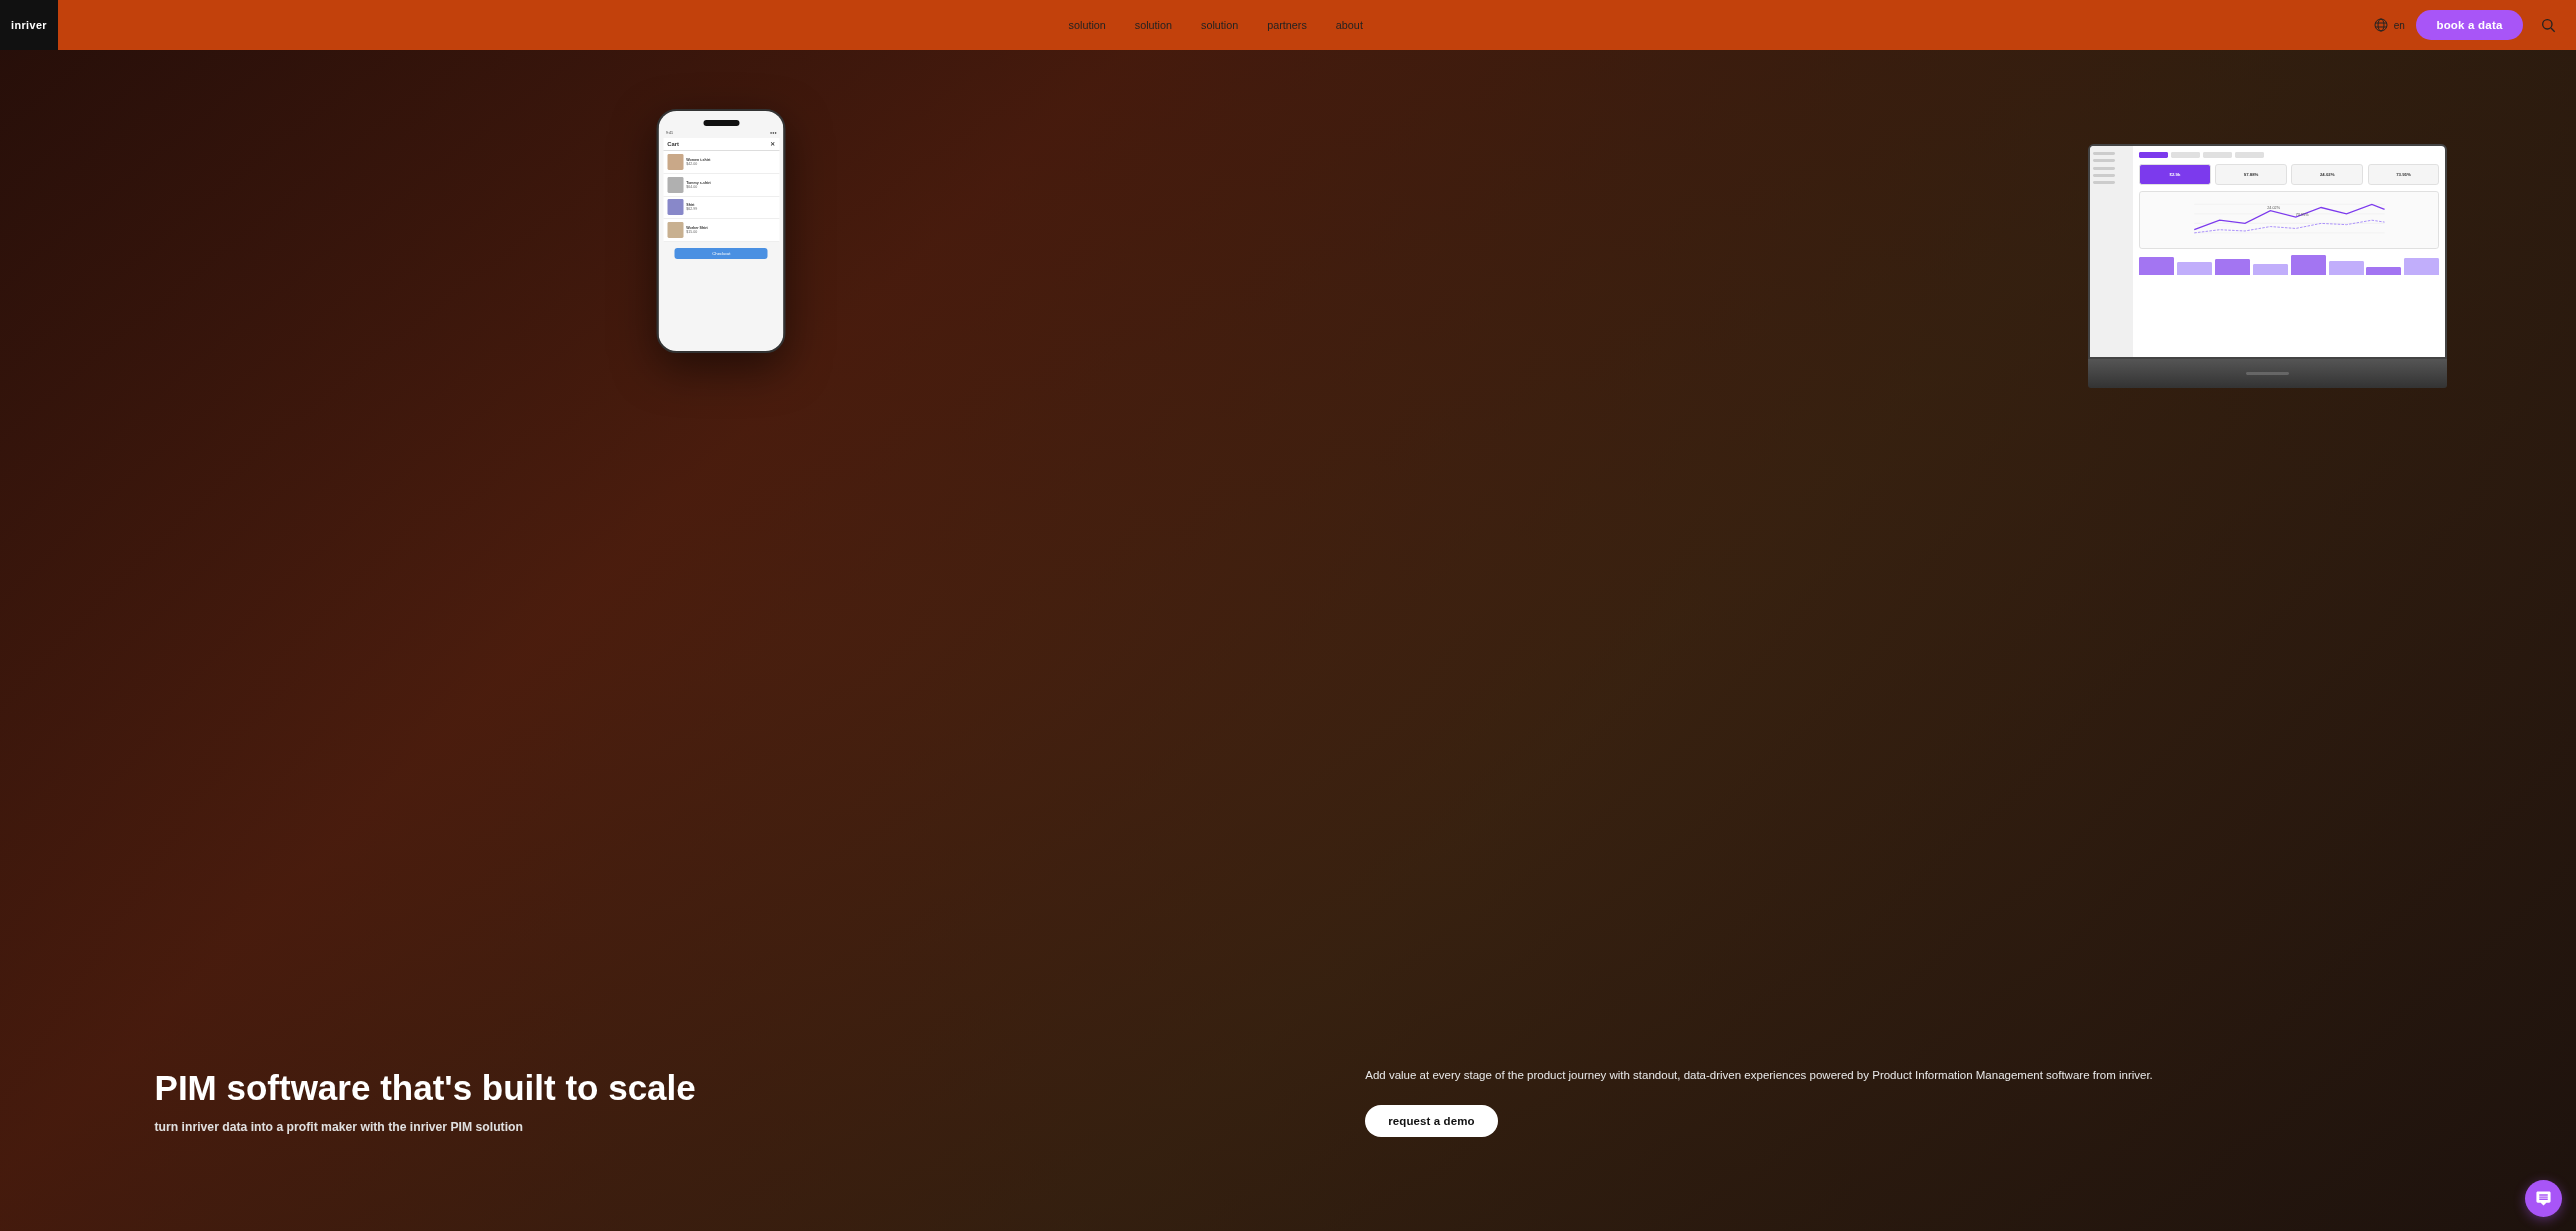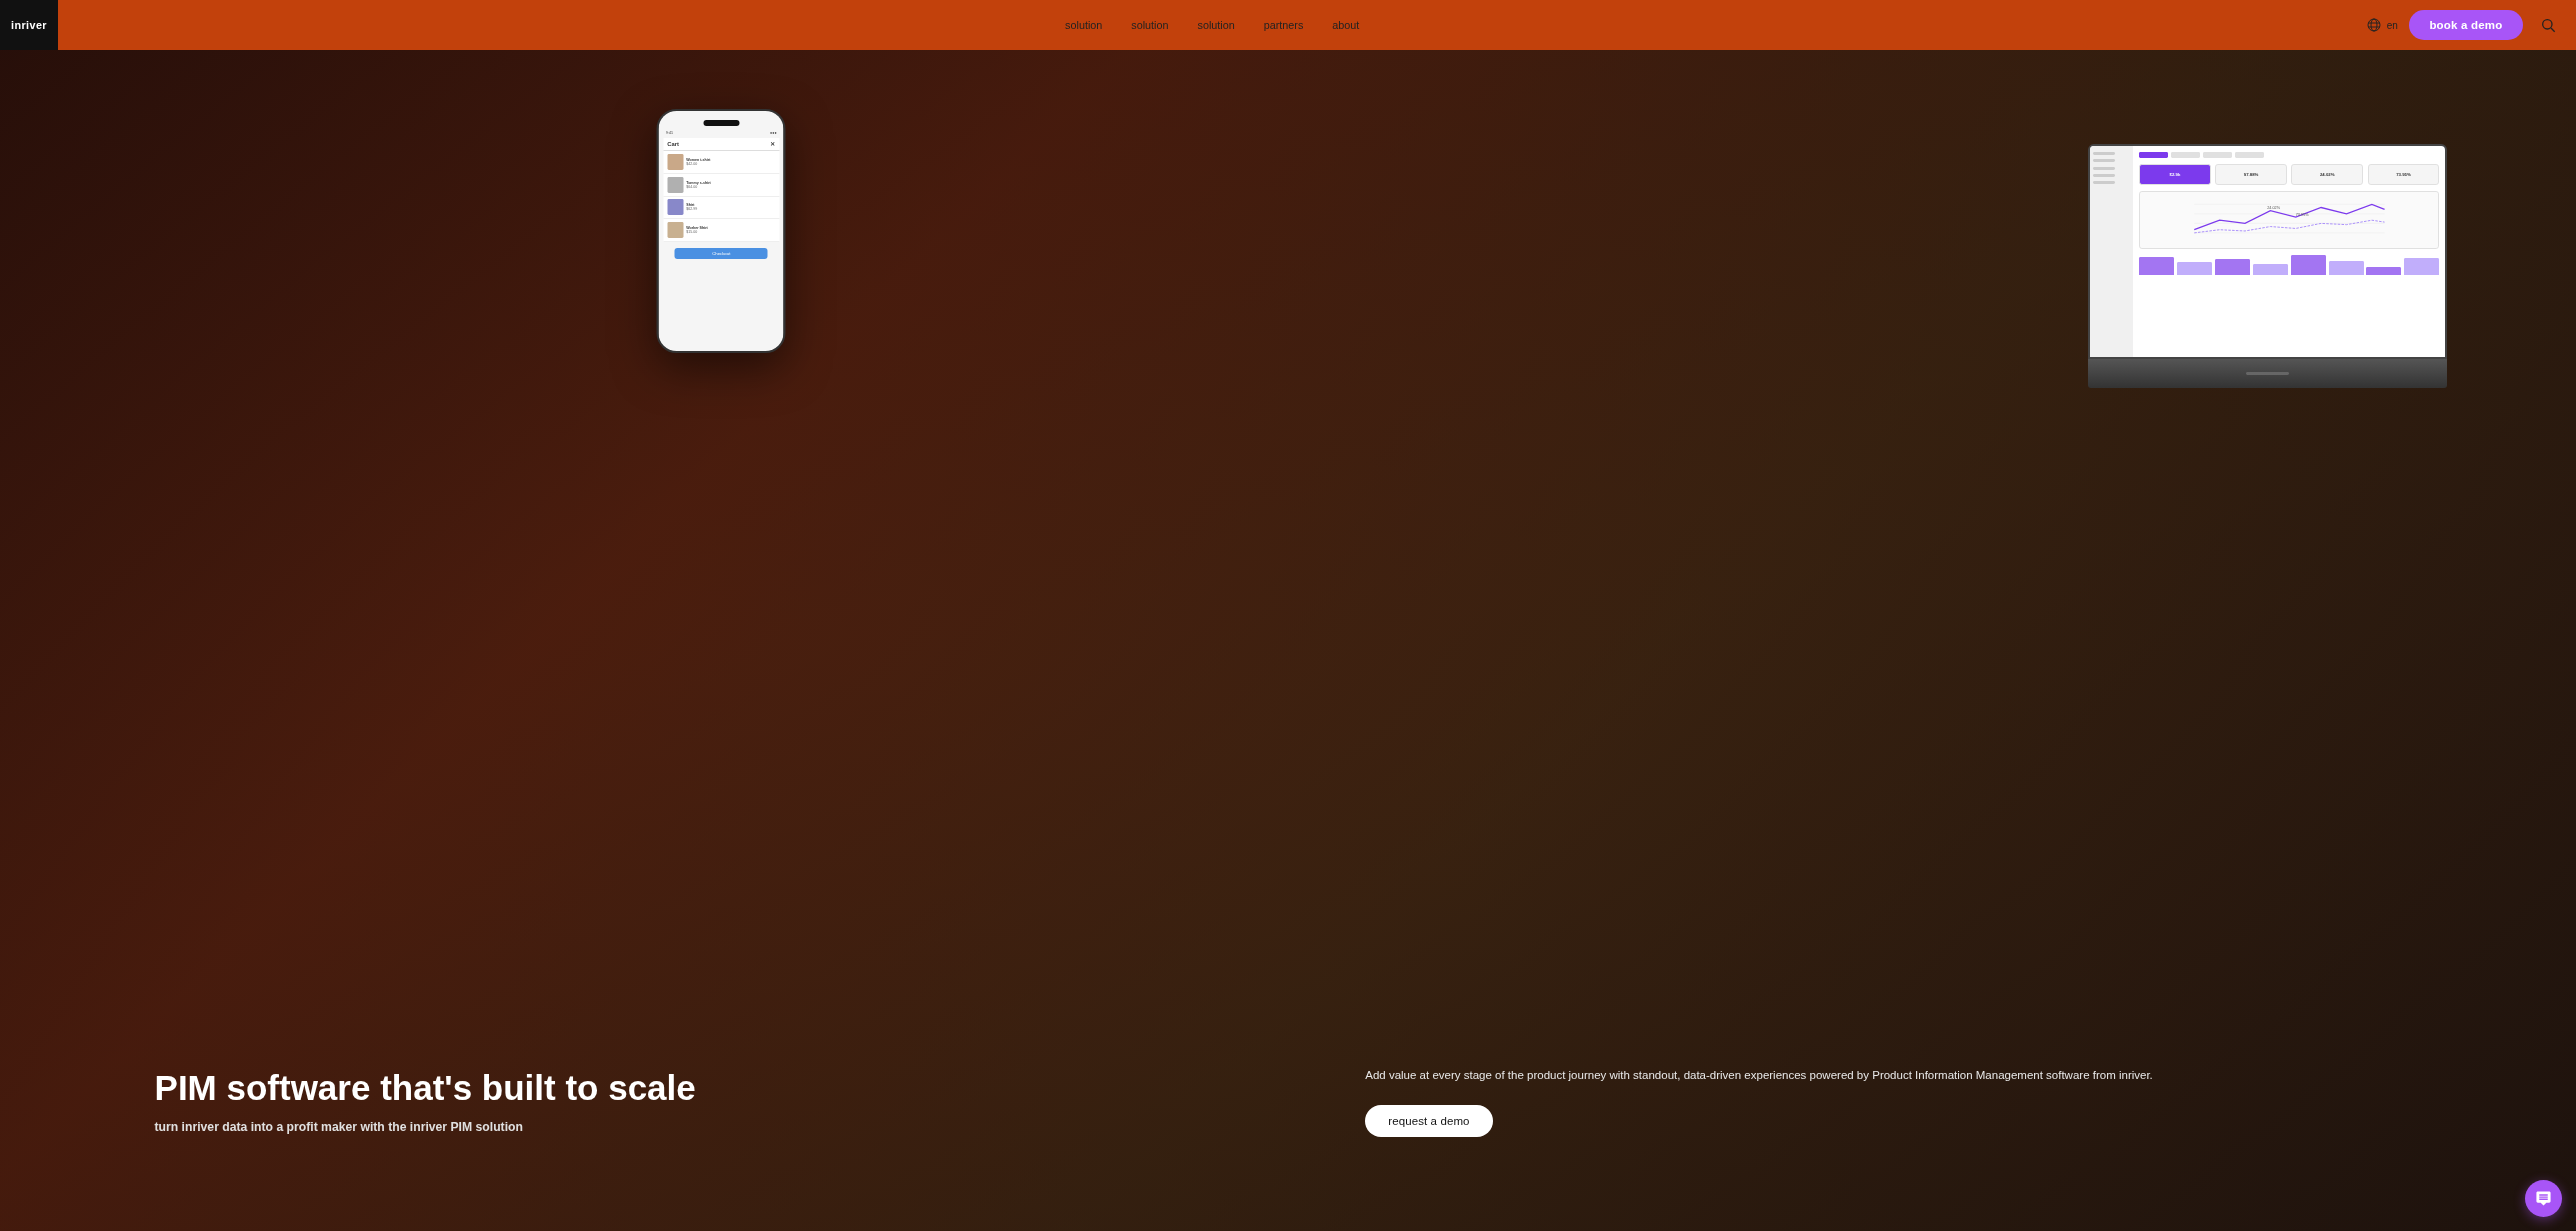--- a/index.html
+++ b/index.html
@@ -396,21 +396,21 @@
       margin-bottom: 20px;
     }
 
     .request-demo-btn {
       background: #fff;
       color: #111;
       border: none;
       border-radius: 36px;
       padding: 10px 23px;
       font-size: 11.5px;
-      font-weight: 400;
+      font-weight: 700;
       cursor: pointer;
       letter-spacing: 0.1px;
     }
 
     
     .chat-bubble {
       position: fixed;
       bottom: 14.4px;
       right: 14.4px;
       width: 37px;
@@ -446,21 +446,21 @@
   <div class="header-right">
     <div class="lang-selector">
       <svg class="globe-icon" viewBox="0 0 24 24" fill="none" stroke="#222" stroke-width="1.5">
         <circle cx="12" cy="12" r="9"></circle>
         <ellipse cx="12" cy="12" rx="4.5" ry="9"></ellipse>
         <line x1="3" y1="9" x2="21" y2="9"></line>
         <line x1="3" y1="15" x2="21" y2="15"></line>
       </svg>
       <span>en</span>
     </div>
-    <button class="book-demo-btn">book a demo</button>
+    <button class="book-demo-btn">book a data</button>
     <button class="search-btn">
       <svg width="16" height="16" viewBox="0 0 24 24" fill="none" stroke="#222" stroke-width="2">
         <circle cx="11" cy="11" r="7"></circle>
         <line x1="16.5" y1="16.5" x2="22" y2="22"></line>
       </svg>
     </button>
   </div>
 </header>
 
 <section class="hero">

